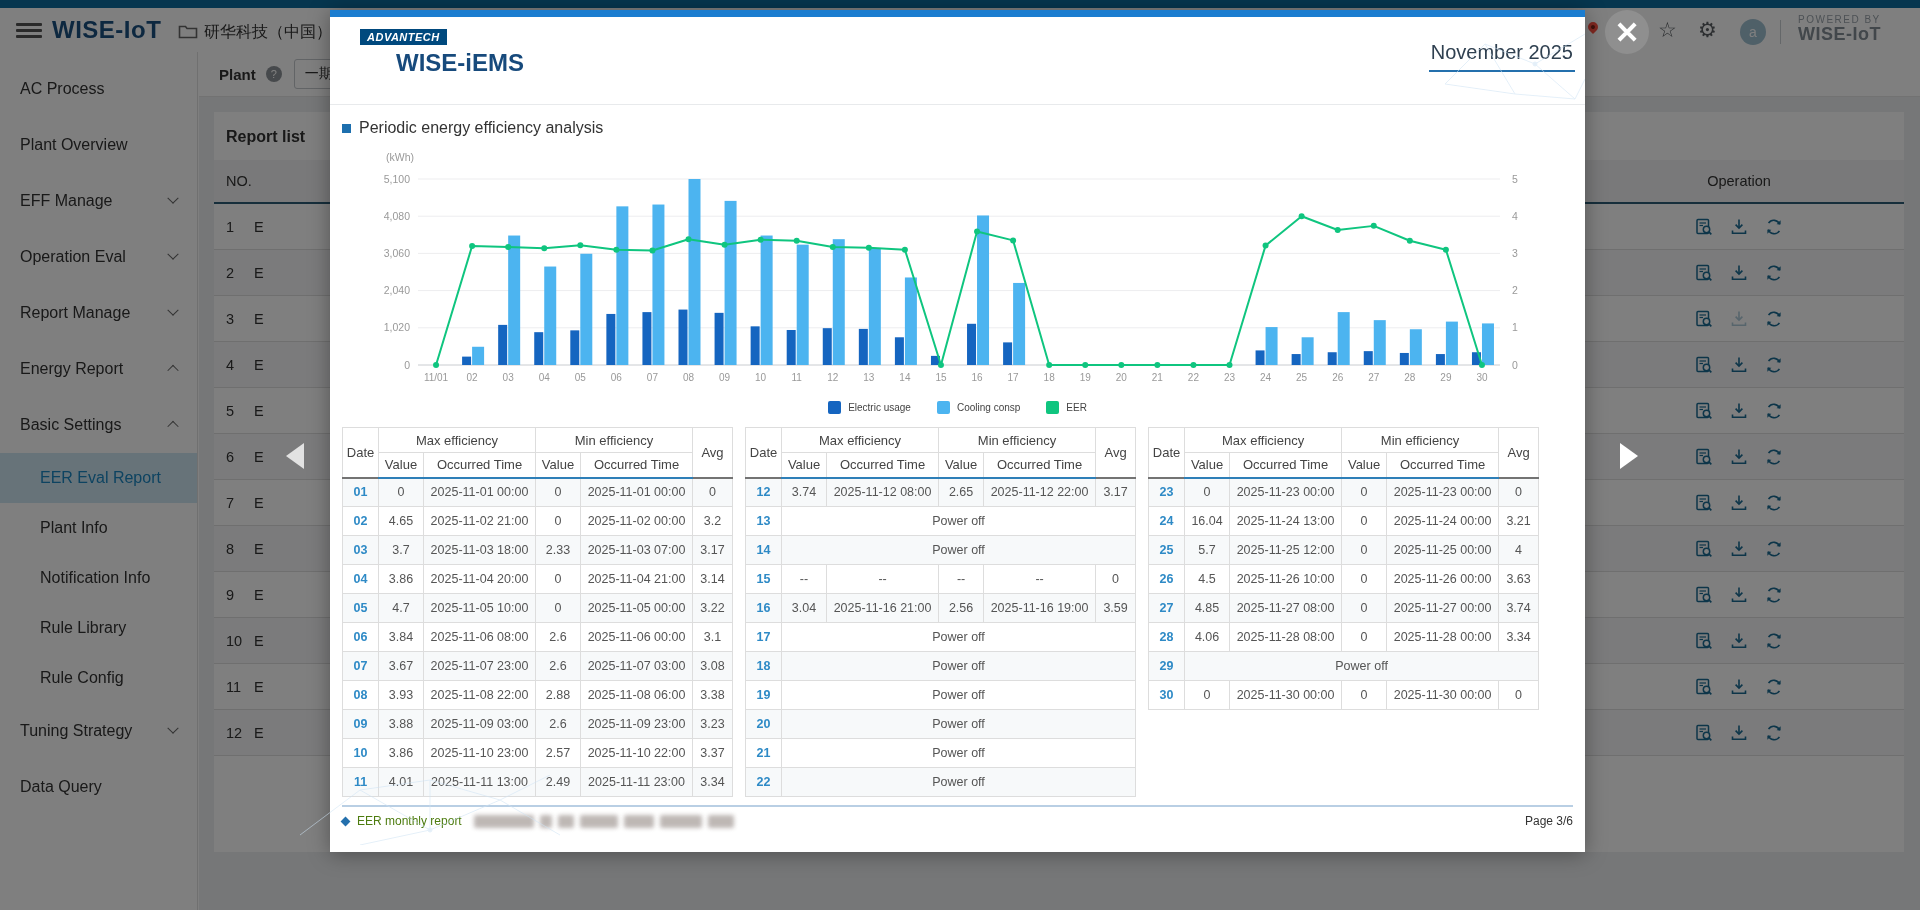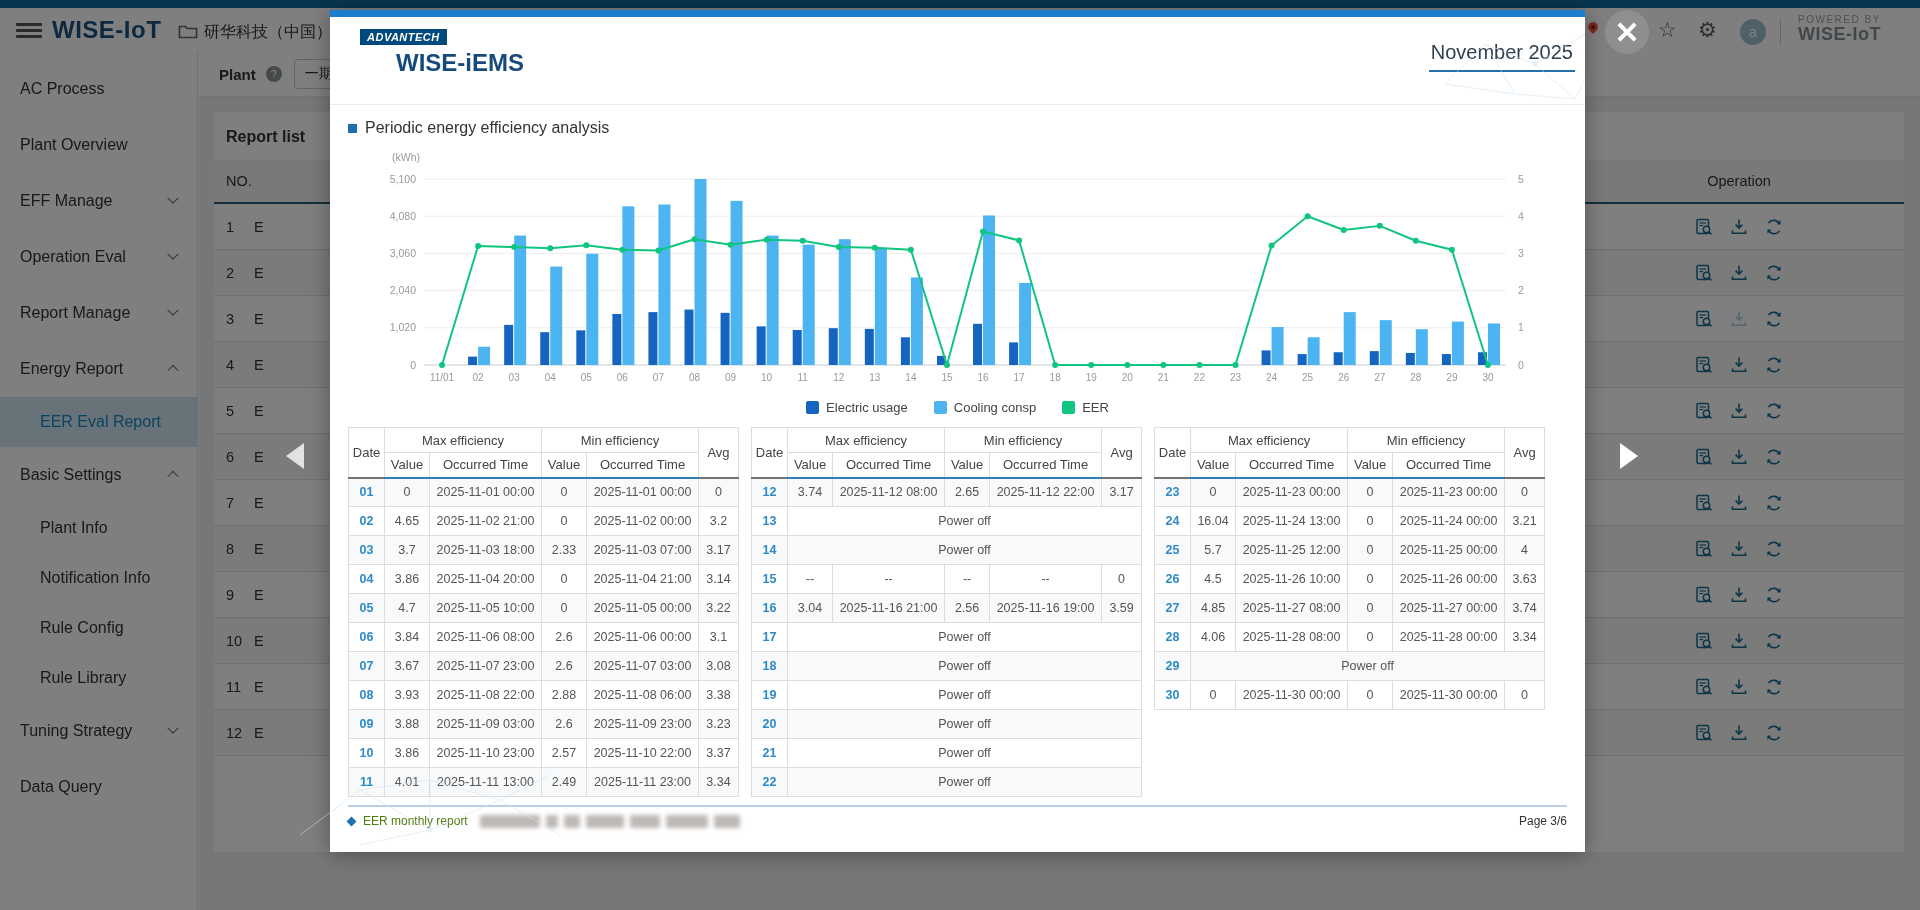--- a/index.html
+++ b/index.html
@@ -72,26 +72,26 @@
   .overlay { position:absolute; inset:0; background:rgba(0,0,0,.5); z-index:10; }
   .modal { position:absolute; left:330px; top:10px; width:1255px; height:842px; background:#fff;
     z-index:20; box-shadow:0 2px 20px rgba(0,0,0,.35); }
   .modal-stripe { height:7px; background:#1b7dd0; }
   .modal-header { position:relative; height:88px; border-bottom:1px solid #e8eaec; }
   .adv-badge { position:absolute; left:30px; top:12px; background:#00497e; color:#fff;
     font-size:11px; font-weight:800; letter-spacing:.5px; padding:2px 7px; font-style:italic; }
   .brand-name { position:absolute; left:30px; top:32px; font-size:24px; font-weight:800; color:#174a7c;margin-left:36px; }
   .period { position:absolute; right:10px; top:24px; font-size:20px; color:#2f4050;
     padding:0 2px 6px 2px; border-bottom:2px solid #2470ad; }
-  .modal-body { position:relative; padding:0 18px; }
+  .modal-body { position:relative; padding:0 12px; }
   .sec-title { margin-top:14px; display:flex; align-items:center; gap:8px; font-size:16px; color:#333; }
   .sec-sq { width:9px; height:9px; background:#1d6fae; }
   #chart-svg { display:block; margin-top:2px; width:1195px; height:258px; }
   .legend { height:20px; display:flex; justify-content:center; align-items:center; gap:26px;
-    font-size:13px; color:#444; }
+    font-size:10px; color:#444; }
   .legend .li { display:flex; align-items:center; gap:7px; }
   .legend .sq { width:13px; height:13px; border-radius:2px; }
 
   .tables-row { margin-top:10px; display:flex; gap:12px; align-items:flex-start; }
   table.eff { border-collapse:collapse; width:390px; table-layout:fixed; font-size:12.5px; color:#555; }
   table.eff th, table.eff td { border:1px solid #ddd; text-align:center; padding:0 2px;
     overflow:hidden; white-space:nowrap; }
   table.eff th { font-weight:500; color:#444; font-size:13px; height:25px; background:#fff; }
   table.eff thead { border-bottom:2px solid #737373;margin-left:16px; }
   table.eff thead tr:last-child th { border-bottom:2px solid #2e7fb8; }
@@ -164,38 +164,38 @@
         <span class="chev down"></span>
       </div>
       <div class="side-item">
         <span>Report Manage</span>
         <span class="chev down"></span>
       </div>
       <div class="side-item">
         <span>Energy Report</span>
         <span class="chev up"></span>
       </div>
-      <div class="side-item sub selected">
-        <span>EER Eval Report</span>
-      </div>
       <div class="side-item">
         <span>Basic Settings</span>
         <span class="chev up"></span>
       </div>
+      <div class="side-item sub selected">
+        <span>EER Eval Report</span>
+      </div>
       <div class="side-item sub">
         <span>Plant Info</span>
       </div>
       <div class="side-item sub">
         <span>Notification Info</span>
       </div>
       <div class="side-item sub">
+        <span>Rule Library</span>
+      </div>
+      <div class="side-item sub">
         <span>Rule Config</span>
-      </div>
-      <div class="side-item sub">
-        <span>Rule Library</span>
       </div>
       <div class="side-item">
         <span>Tuning Strategy</span>
         <span class="chev down"></span>
       </div>
       <div class="side-item">
         <span>Data Query</span>
       </div>
     </div>
 

